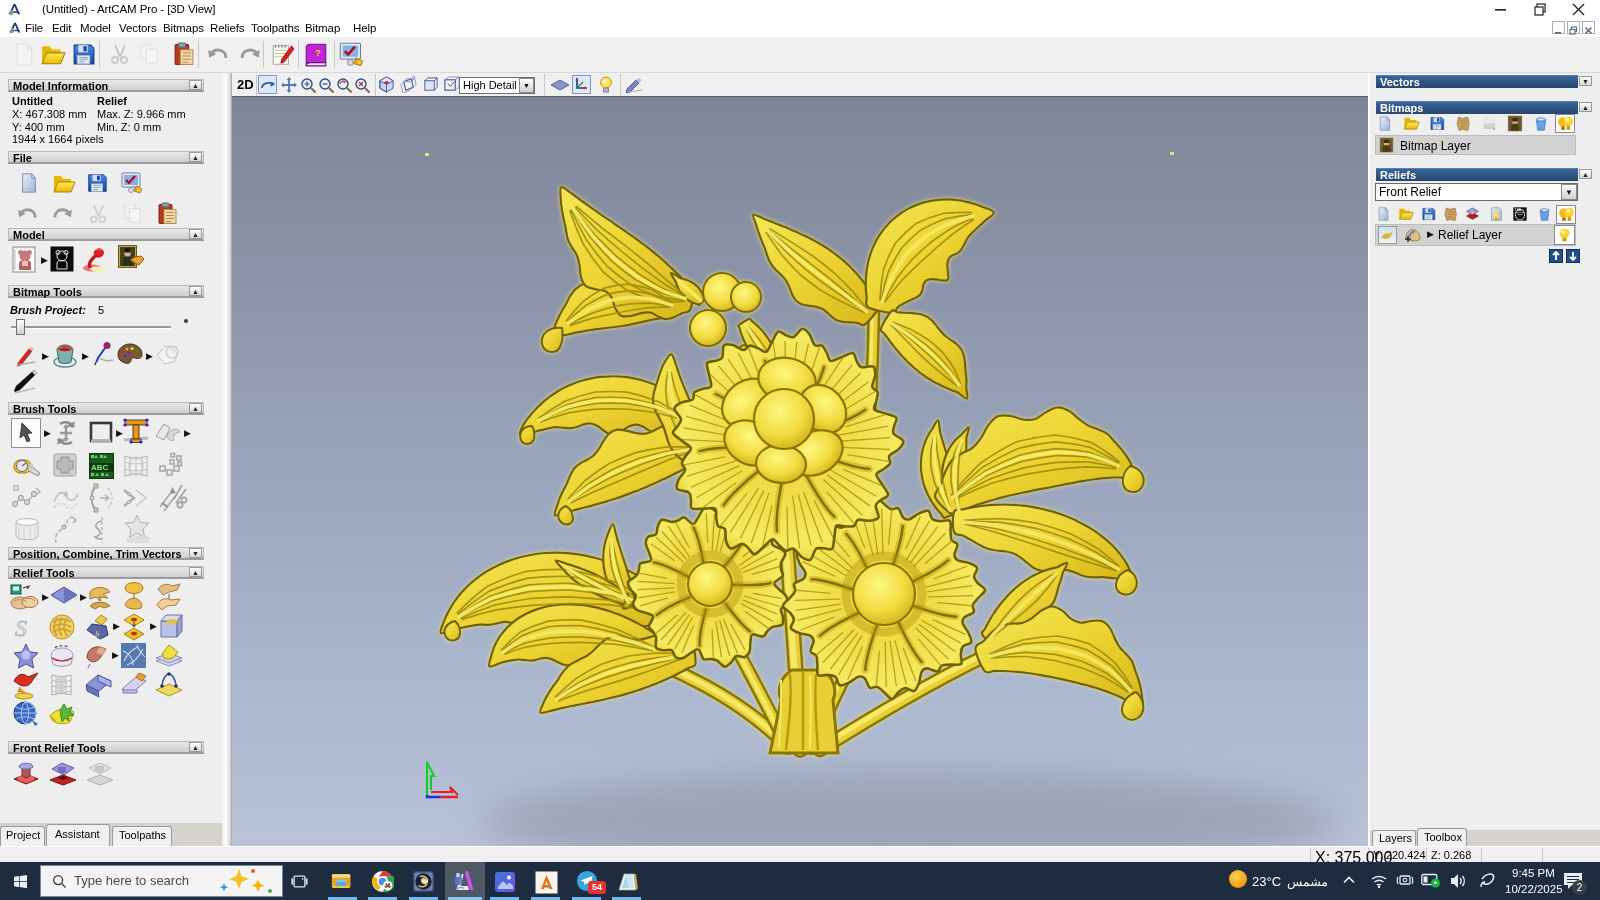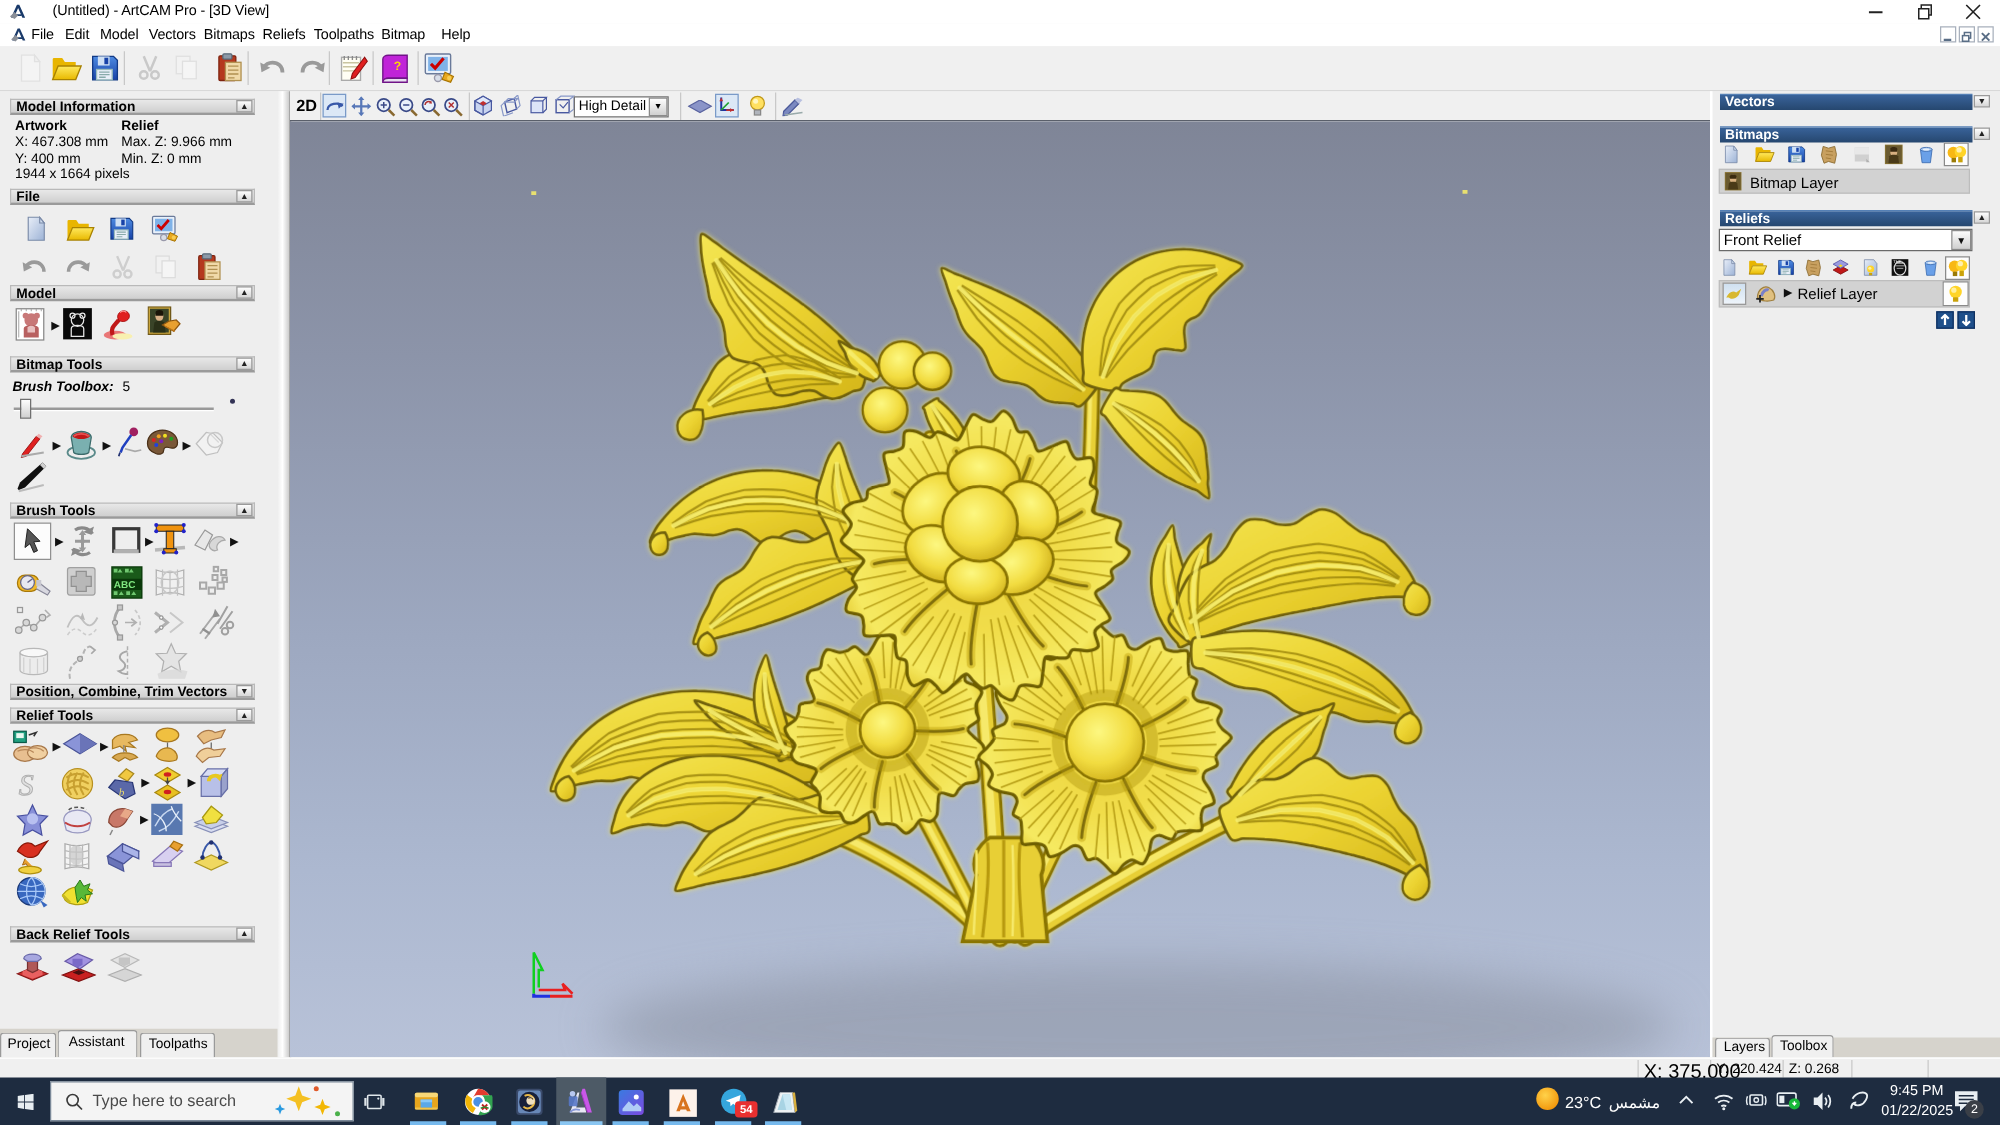--- a/index.html
+++ b/index.html
@@ -256,21 +256,21 @@
   <div class="abs" style="left:334px;top:4px;width:1px;height:27px;background:#c8c8c8"></div>
   <svg class="abs" style="left:338px;top:4px" width="27" height="27">
       <use href="#s-monchk" width="27" height="27"></use>
     </svg>
 </div>
 <div id="leftpanel">
   <div class="sechdr" style="top:6px">
       <span>Model Information</span>
       <div class="secbtn">▲</div>
     </div>
-  <div class="abs" style="left:12px;top:22px;font-size:11px;font-weight:bold">Artwork</div>
+  <div class="abs" style="left:12px;top:22px;font-size:11px;font-weight:bold">Untitled</div>
   <div class="abs" style="left:97px;top:22px;font-size:11px;font-weight:bold">Relief</div>
   <div class="abs" style="left:12px;top:35px;font-size:11px">X: 467.308 mm</div>
   <div class="abs" style="left:97px;top:35px;font-size:11px">Max. Z: 9.966 mm</div>
   <div class="abs" style="left:12px;top:48px;font-size:11px">Y: 400 mm</div>
   <div class="abs" style="left:97px;top:48px;font-size:11px">Min. Z: 0 mm</div>
   <div class="abs" style="left:12px;top:60px;font-size:11px">1944 x 1664 pixels</div>
   <div class="sechdr" style="top:78px">
       <span>File</span>
       <div class="secbtn">▲</div>
     </div>
@@ -335,21 +335,21 @@
       <ellipse cx="9.5" cy="8" rx="3.2" ry="4" fill="#d8b088"></ellipse>
       <path d="M6.5 5c0-2.6 6-2.6 6 0v2.5h-6z" fill="#1a1408"></path>
       <path d="M5.5 13c2-2 6-2 8 0l1 8h-10z" fill="#2a3018"></path>
       <path d="M12 15l9 5 5-6-3-3-6 1z" fill="#e8a030" stroke="#905810"></path>
       <path d="M14 16l8 4" stroke="#c07818" stroke-width="1"></path>
     </svg>
   <div class="sechdr" style="top:212px">
       <span>Bitmap Tools</span>
       <div class="secbtn">▲</div>
     </div>
-  <div class="abs" style="left:10px;top:231px;font-size:11px;font-weight:bold;font-style:italic">Brush Toolbox:</div>
+  <div class="abs" style="left:10px;top:231px;font-size:11px;font-weight:bold;font-style:italic">Brush Project:</div>
   <div class="abs" style="left:98px;top:231px;font-size:11px">5</div>
   <div class="abs" style="left:11px;top:253px;width:160px;height:2px;background:#999;box-shadow:0 1px 0 #fff"></div>
   <div class="abs" style="left:16px;top:246px;width:9px;height:16px;background:linear-gradient(180deg,#fdfdfd,#d0d0d0);border:1px solid #707070"></div>
   <div class="abs" style="left:184px;top:246px;width:4px;height:4px;background:#335;border-radius:50%"></div>
   <svg class="abs" style="left:14px;top:270px" width="24" height="24" viewBox="0 0 24 24">
       <path d="M4 20L15 6l3 2L7 22l-4 1z" fill="#e02020" stroke="#901010" stroke-width="0.7"></path>
       <path d="M15 6l2-2 3 2-2 2z" fill="#f0b0b0"></path>
       <path d="M3 22l18-3" stroke="#aaa" stroke-width="1.6"></path>
     </svg>
   <div class="abs" style="left:42px;top:278px;font-size:9px;color:#111">▶</div>
@@ -635,21 +635,21 @@
       <circle cx="13" cy="13" r="11" fill="#3868c0" stroke="#1a3878"></circle>
       <path d="M13 2a11 11 0 0 1 0 22M2 13h22M4 7c6 3 12 3 18 0M4 19c6-3 12-3 18 0M13 2c-5 5-5 17 0 22M13 2c5 5 5 17 0 22" fill="none" stroke="#a8c8f8" stroke-width="1"></path>
       <path d="M20 20l6 4-3 2z" fill="#3868c0"></path>
     </svg>
   <svg class="abs" style="left:48px;top:627px" width="28" height="28" viewBox="0 0 28 28">
       <path d="M2 16c6-8 16-8 24-4l-4 10c-6 3-14 2-18-2z" fill="#f0e030" stroke="#b0a010"></path>
       <path d="M2 16l6 6" stroke="#c8b820" stroke-width="2"></path>
       <path d="M12 10l4-6 3 5 5-2-2 5 4 3-6 1 1 5-4-3-3 4-1-5z" fill="#58b838" stroke="#287818" stroke-width="0.8"></path>
     </svg>
   <div class="sechdr" style="top:668px">
-      <span>Back Relief Tools</span>
+      <span>Front Relief Tools</span>
       <div class="secbtn">▲</div>
     </div>
   <svg class="abs" style="left:12px;top:686px" width="28" height="29" viewBox="0 0 28 29">
       <path d="M2 20l12-5 12 5-12 5z" fill="#d03030" stroke="#881818"></path>
       <path d="M6 18l8-3 8 3v3l-8 3-8-3z" fill="#e86060"></path>
       <path d="M10 8h8v9l-4 2-4-2z" fill="#b05858" stroke="#783030"></path>
       <path d="M7 8c0-5 14-5 14 0l-3 2H10z" fill="#a8a8e0" stroke="#6868a8"></path>
     </svg>
   <svg class="abs" style="left:48px;top:686px" width="29" height="29" viewBox="0 0 29 29">
       <path d="M2 21l13-5 13 5-13 5z" fill="#c82020" stroke="#801010"></path>
@@ -1352,19 +1352,19 @@
       <path d="M14.5 8v3M13 9.2l1.5 1.8 1.5-1.8" fill="none" stroke="#fff" stroke-width="1"></path>
     </svg>
   <svg class="abs" style="left:1449px;top:10px" width="18" height="18" viewBox="0 0 18 18">
       <path d="M2 6v6h3l4 4V2L5 6z" fill="#e8eef2"></path>
       <path d="M11 6a4.2 4.2 0 0 1 0 6M13.5 4a8 8 0 0 1 0 10" fill="none" stroke="#e8eef2" stroke-width="1.4"></path>
     </svg>
   <svg class="abs" style="left:1478px;top:10px" width="18" height="18" viewBox="0 0 18 18">
       <path d="M3 15c0-4 2-5 4-5m-3-3c3-5 9-6 11-4 2 2-1 8-5 9-2 .6-4 0-5-1" fill="none" stroke="#e8eef2" stroke-width="1.5"></path>
     </svg>
   <div class="abs tbtext" style="left:1512px;top:5px;font-size:11.5px">9:45 PM</div>
-  <div class="abs tbtext" style="left:1505px;top:21px;font-size:11.5px">01/22/2025</div>
+  <div class="abs tbtext" style="left:1505px;top:21px;font-size:11.5px">10/22/2025</div>
   <svg class="abs" style="left:1563px;top:10px" width="20" height="18" viewBox="0 0 20 18">
       <path d="M1 1h18v12h-10l-4 4v-4H1z" fill="#e8eef2"></path>
       <path d="M4 4.5h12M4 7.5h12M4 10.5h7" stroke="#1e2c40" stroke-width="1.2"></path>
     </svg>
   <div class="abs" style="left:1572px;top:18px;width:15px;height:15px;background:#3a3f47;border-radius:50%;color:#fff;font-size:10px;text-align:center;line-height:15px">2</div>
 </div>
 
 </body></html>

